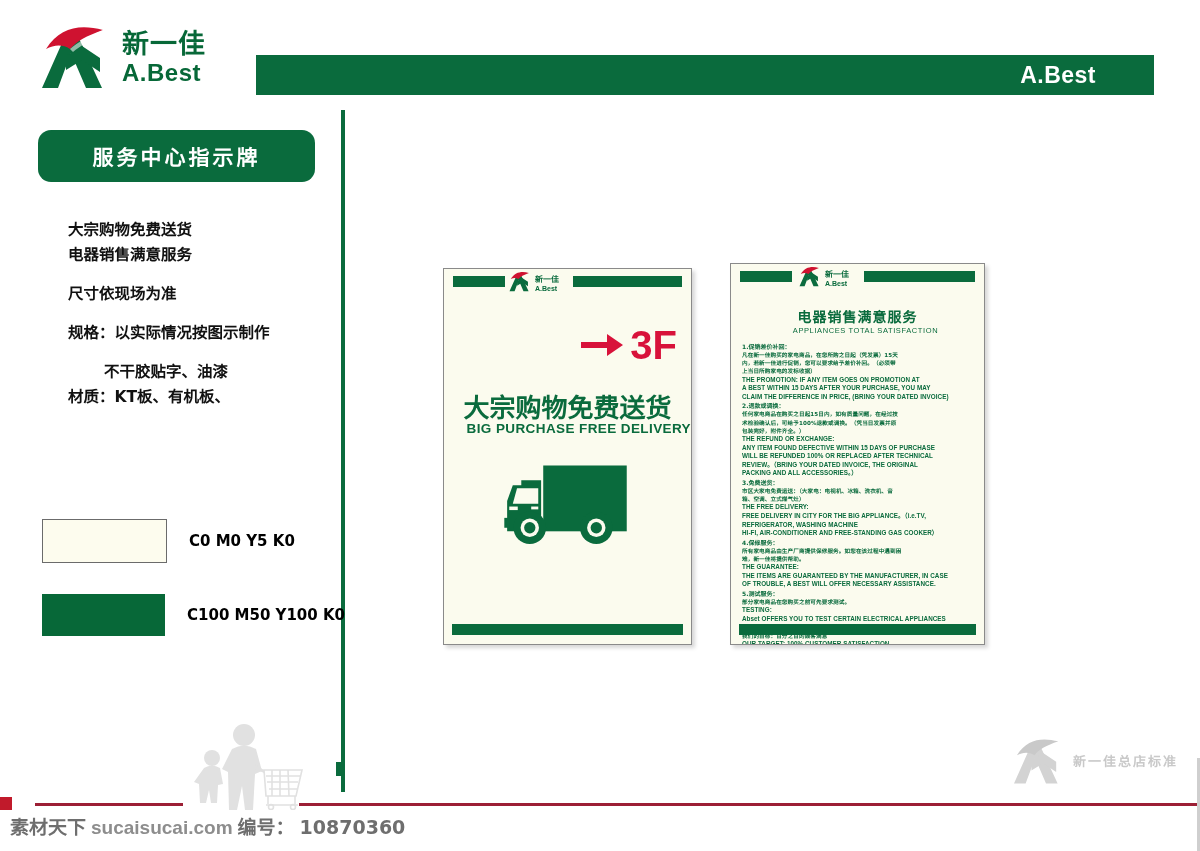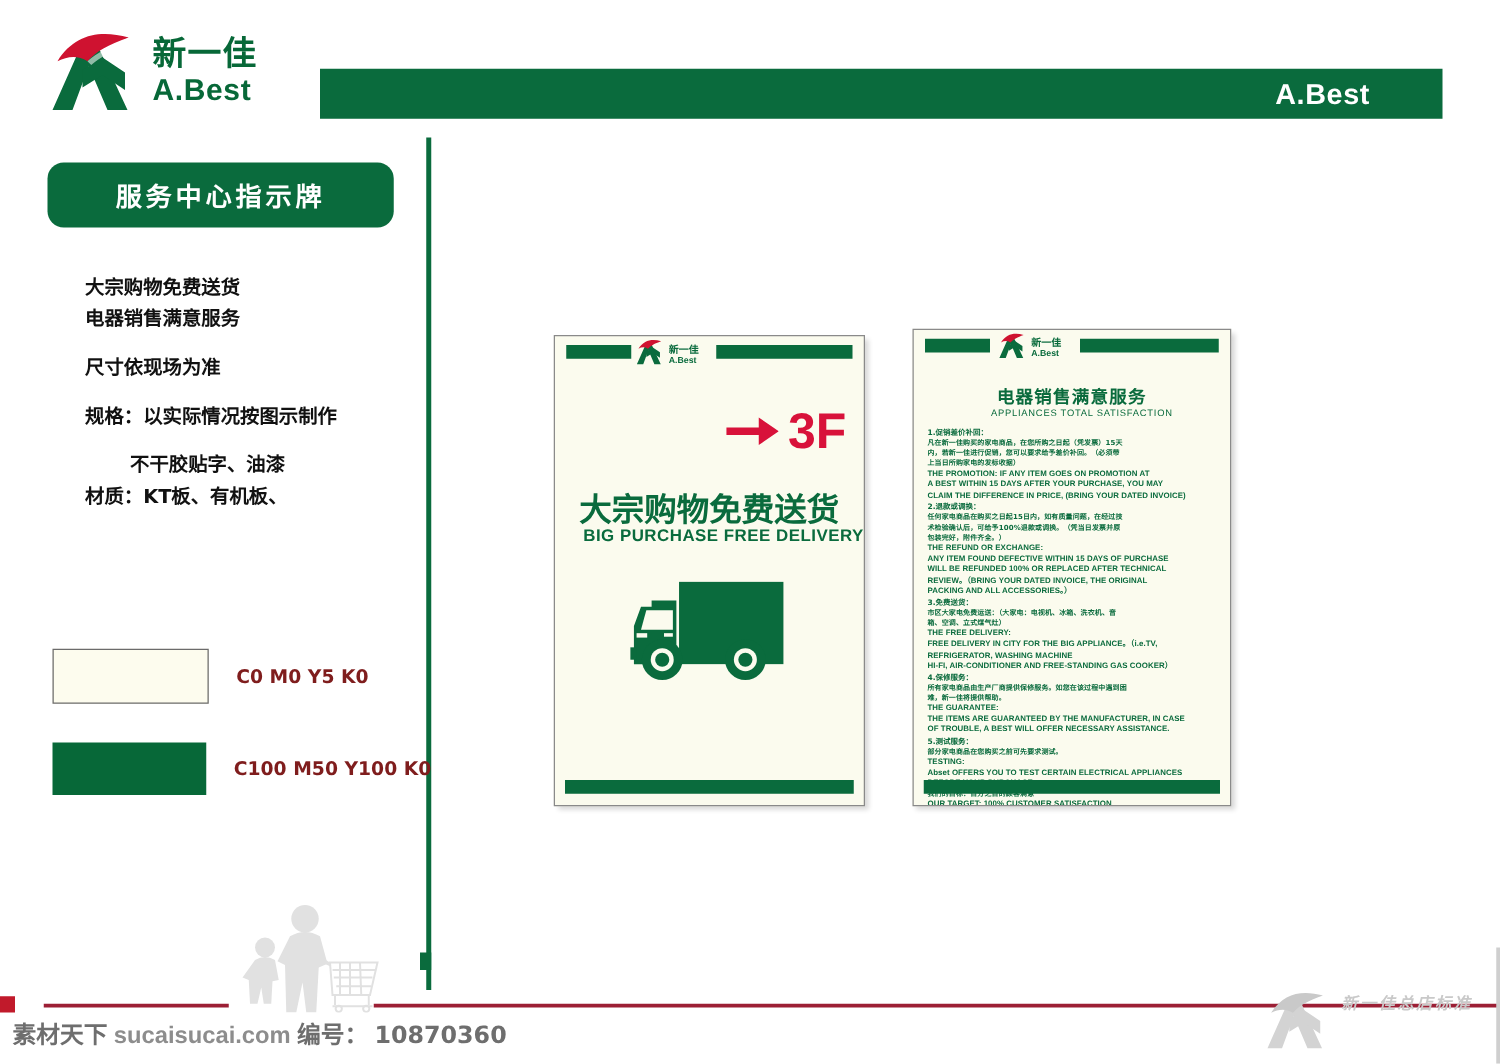--- a/index.html
+++ b/index.html
@@ -41,21 +41,21 @@
   .spec-gap{height:14px;}
   .spec-indent{padding-left:36px;}
 
   
   .swatches{position:absolute;left:42px;top:518px;}
   .sw-row{display:flex;align-items:center;height:46px;margin-bottom:28px;}
   .sw-chip{width:123px;height:42px;flex:0 0 auto;}
   .sw-chip.cream{background:#fdfcee;border:1px solid #6b6b6b;}
   .sw-chip.green{background:#076838;}
   .sw-chip.red{background:#e0122e;}
-  .sw-label{margin-left:22px;font-size:15px;font-weight:bold;color:#7f1d1d;white-space:nowrap;
+  .sw-label{margin-left:22px;font-size:15px;font-weight:bold;color:#000000;white-space:nowrap;
             font-family:"DejaVu Sans","Liberation Sans",sans-serif;}
 
   
   .poster{position:absolute;background:#fbfbee;border:1px solid #8a8a8a;
           box-shadow:3px 3px 4px rgba(0,0,0,.16);box-sizing:border-box;overflow:hidden;}
   .poster-a{left:443px;top:268px;width:249px;height:377px;}
   .poster-b{left:730px;top:263px;width:255px;height:382px;}
 
   .p-head{position:relative;height:25px;}
   .p-head-bar-l{position:absolute;left:9px;top:7px;width:52px;height:11px;background:#0a6b3d;}
@@ -97,21 +97,21 @@
   .rule-l{position:absolute;left:35px;top:803px;width:148px;height:3px;background:#9c1f35;}
   .rule-r{position:absolute;left:299px;top:803px;width:901px;height:3px;background:#9c1f35;}
   .wm-red-l{position:absolute;left:0;top:797px;width:12px;height:13px;background:#c11a2b;}
   .wm-green{position:absolute;left:336px;top:762px;width:9px;height:14px;background:#0a6b3d;}
 
   .footnote{position:absolute;left:10px;top:812px;display:flex;align-items:baseline;gap:5px;
             color:#6e6e6e;font-size:19px;font-weight:bold;
             font-family:"DejaVu Sans","Liberation Sans",sans-serif;}
   .footnote .site{color:#8d8d8d;font-family:"Liberation Sans",sans-serif;}
 
-  .stdmark{position:absolute;right:22px;top:792px;display:flex;align-items:flex-start;gap:6px;font-style:italic;}
+  .stdmark{position:absolute;right:22px;top:737px;display:flex;align-items:center;gap:6px;}
   .stdmark-txt{font-size:13px;color:#c9c9c9;font-weight:bold;letter-spacing:2px;
                font-family:"DejaVu Sans","Liberation Sans",sans-serif;padding-bottom:2px;}
   .edge-r{position:absolute;right:0;top:758px;width:3px;height:93px;background:#cfcfcf;}
 </style>
 </head>
 <body>
 
 <div class="page">
 
   <div class="brand">

